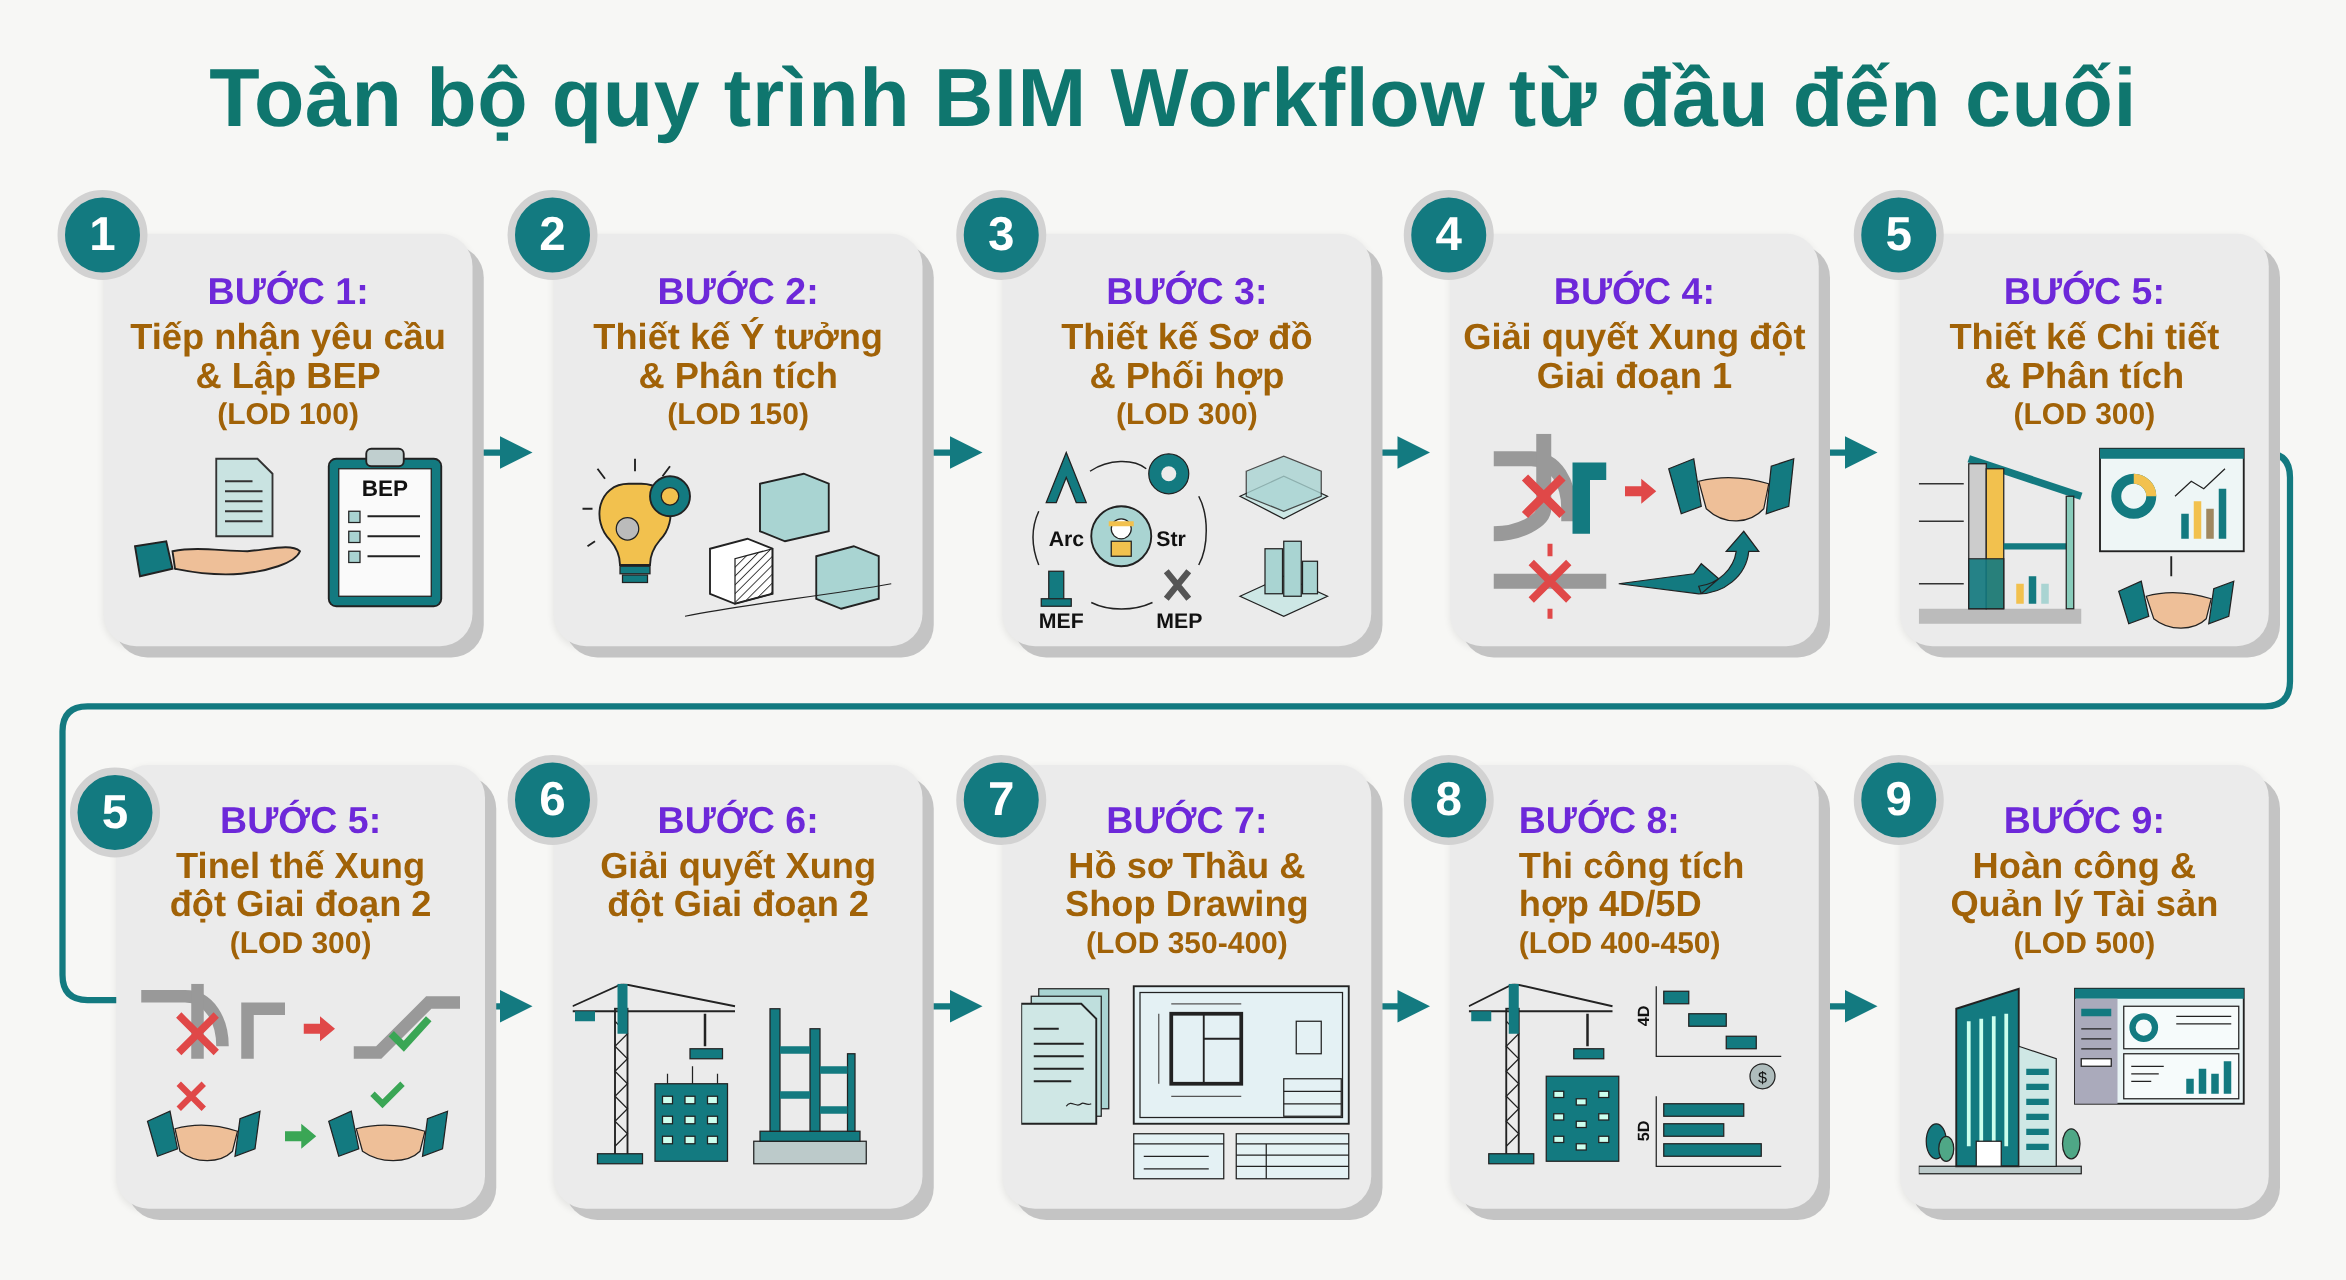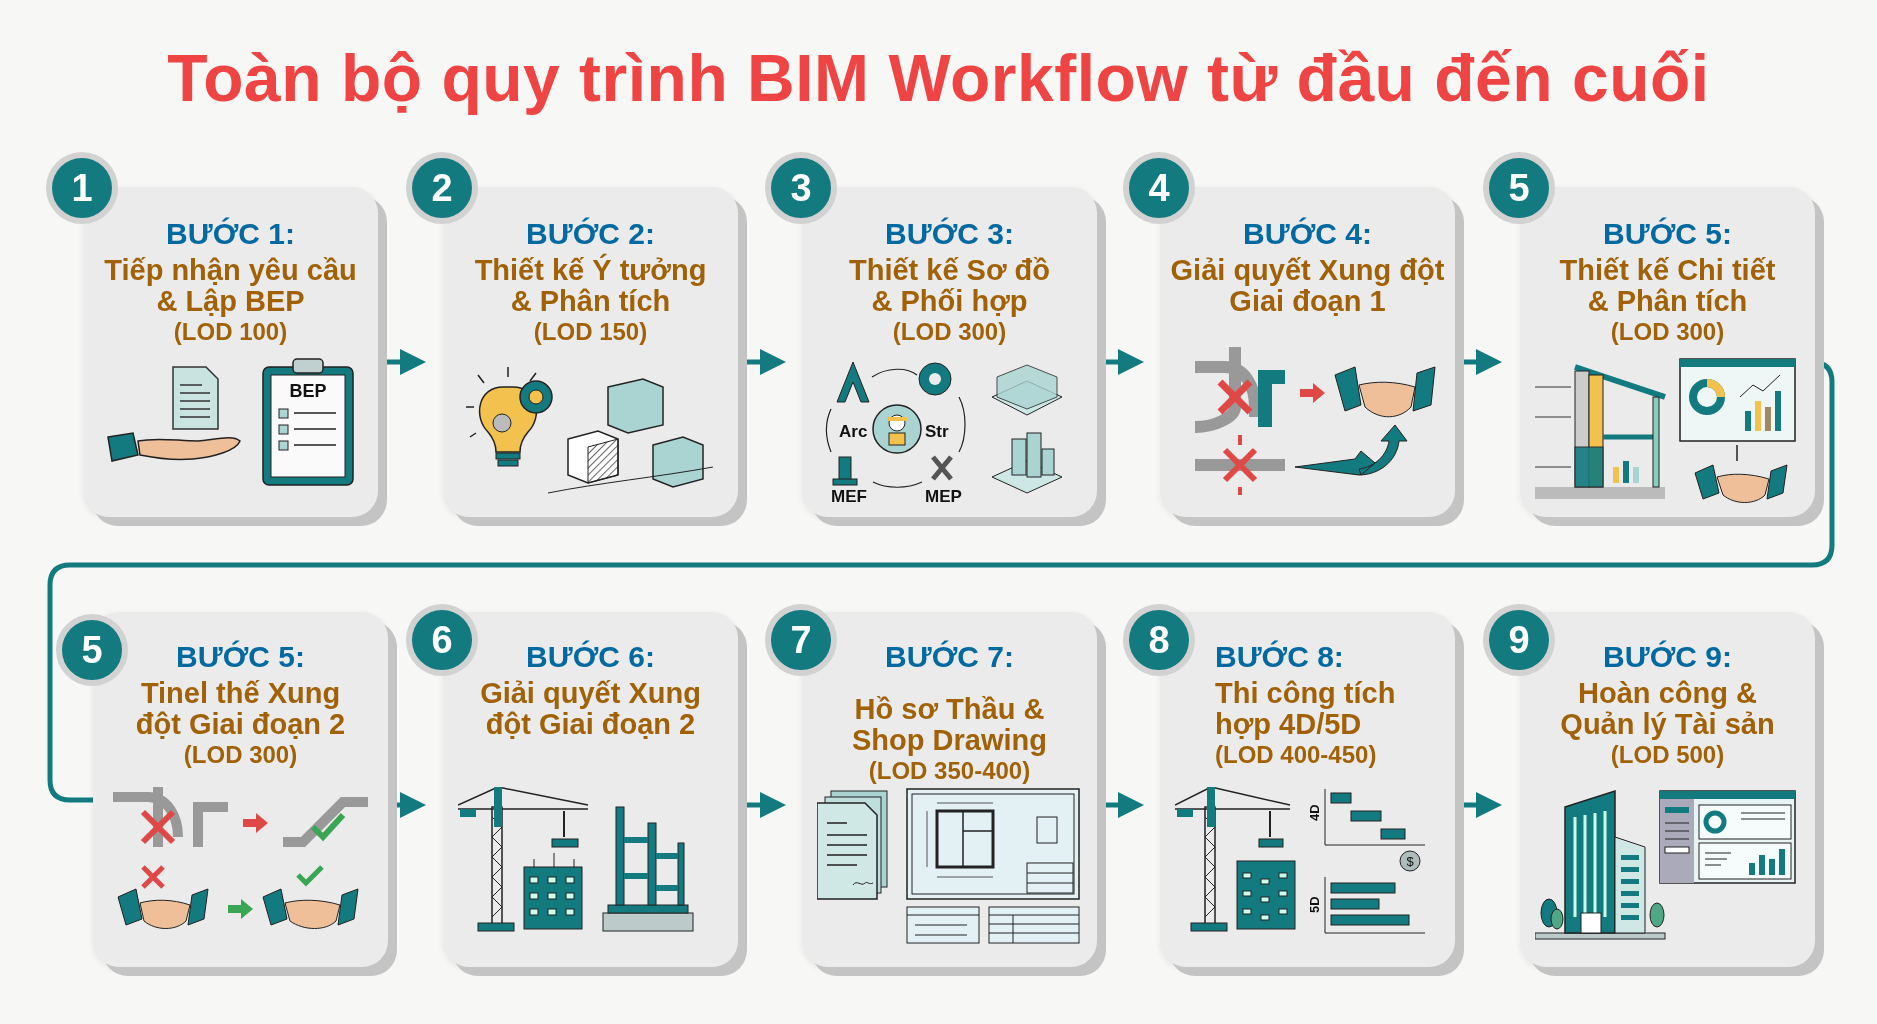--- a/index.html
+++ b/index.html
@@ -1,21 +1,21 @@
 <!DOCTYPE html>
 <html><head>
 <meta charset="utf-8">
 <style>
   html,body{margin:0;padding:0;}
   body{width:1877px;height:1024px;background:#f7f7f5;font-family:"Liberation Sans","DejaVu Sans",sans-serif;position:relative;overflow:hidden;}
-  .title{position:absolute;left:0;top:40px;width:1877px;text-align:center;font-size:66px;font-weight:bold;color:#ef4444;letter-spacing:0.5px;}
+  .title{position:absolute;left:0;top:40px;width:1877px;text-align:center;font-size:66px;font-weight:bold;color:#0f766e;letter-spacing:0.5px;}
   .card{position:absolute;width:295px;height:330px;background:#ebebeb;border-radius:26px;box-shadow:9px 9px 0 #c4c4c4, 0 2px 6px rgba(0,0,0,.08);}
   .card.bottom{height:355px;}
   .badge{position:absolute;width:72px;height:72px;border-radius:50%;background:#137a80;border:6px solid #d2d2d2;color:#fff;font-weight:bold;font-size:38px;display:flex;align-items:center;justify-content:center;box-sizing:border-box;}
-  .step{position:absolute;left:0;width:100%;text-align:center;color:#0369a1;font-weight:bold;font-size:30px;}
+  .step{position:absolute;left:0;width:100%;text-align:center;color:#6d28d9;font-weight:bold;font-size:30px;}
   .desc{position:absolute;left:0;width:100%;text-align:center;color:#a16207;font-weight:bold;font-size:29px;line-height:31px;}
   .lod{display:block;font-weight:normal;font-size:24px;line-height:29px;font-weight:600;}
   .art{position:absolute;left:15px;width:265px;}
   .arrow{position:absolute;width:56px;height:30px;}
   .connector{position:absolute;}
 </style>
 </head>
 <body>
 
 <div class="title">Toàn bộ quy trình BIM Workflow từ đầu đến cuối</div>
@@ -307,21 +307,21 @@
         <rect x="166" y="86" width="24" height="6" fill="#137a80"></rect>
         <rect x="198" y="66" width="22" height="6" fill="#137a80"></rect>
         <rect x="198" y="98" width="22" height="6" fill="#137a80"></rect>
       </g>
   </svg>
   <div class="badge" style="left:-37px;top:-8px;">6</div>
 </div>
 
 <div class="card bottom" style="left:802px;top:612px;">
   <div class="step" style="top:28px;">BƯỚC 7:</div>
-  <div class="desc" style="top:66px;margin-top:16px;">
+  <div class="desc" style="top:66px;">
     <span>Hồ sơ Thầu &amp;</span><br>
     <span>Shop Drawing</span>
     <span class="lod">(LOD 350-400)</span>
   </div>
   <svg class="art" style="top:175px;" height="160" viewBox="0 0 265 160">
     <g>
         <rect x="14" y="4" width="56" height="96" fill="#a9d4d2" stroke="#222"></rect>
         <rect x="8" y="10" width="56" height="96" fill="#bfdfdd" stroke="#222"></rect>
         <path d="M0 16 H48 L60 28 V112 H0Z" fill="#cfe7e5" stroke="#222" stroke-width="1.5"></path>
         <path d="M10 36H30M10 48H50M10 58H50M10 68H50M10 78H40" stroke="#222" stroke-width="1.5"></path>

